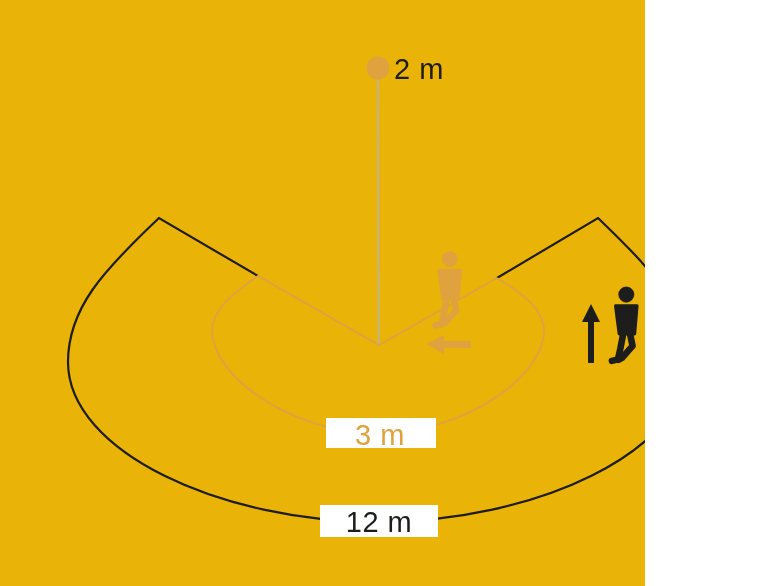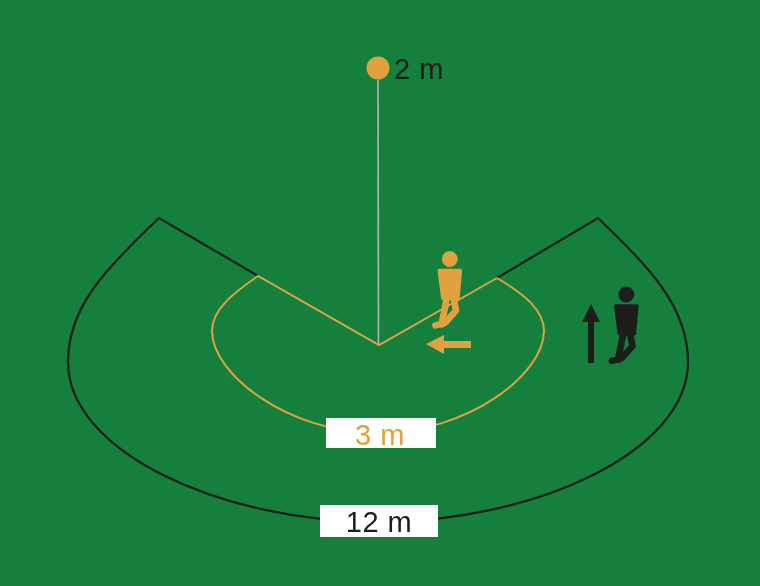--- a/index.html
+++ b/index.html
@@ -2,23 +2,23 @@
 <html><head>
 <meta charset="utf-8">
 <style>
   html, body {
     margin: 0;
     padding: 0;
     background: #ffffff;
   }
   .stage {
     position: relative;
-    width: 760px;
+    width: 645px;
     height: 586px;
-    background: #15803d;
+    background: #eab308;
     overflow: hidden;
     font-family: "Liberation Sans", sans-serif;
     text-align: center;
   }
   svg text {
     font-family: "Liberation Sans", sans-serif;
     font-size: 29px;
     font-weight: 400;
     letter-spacing: 0.5px;
   }

